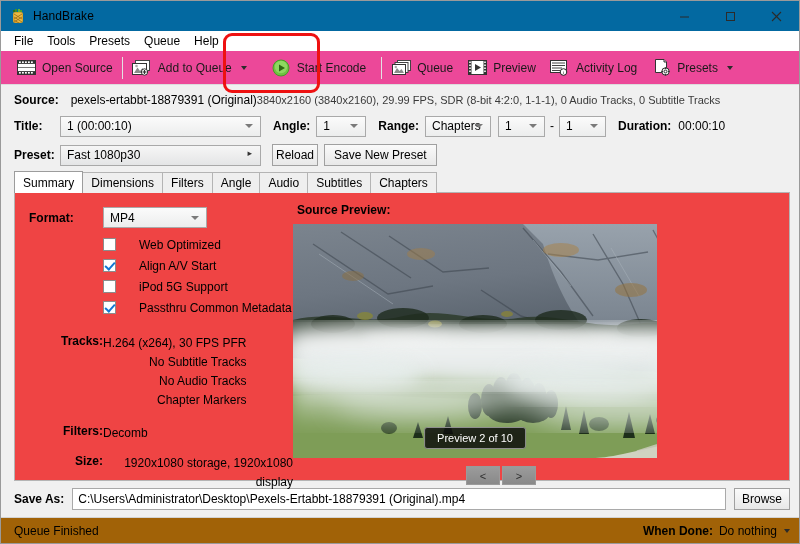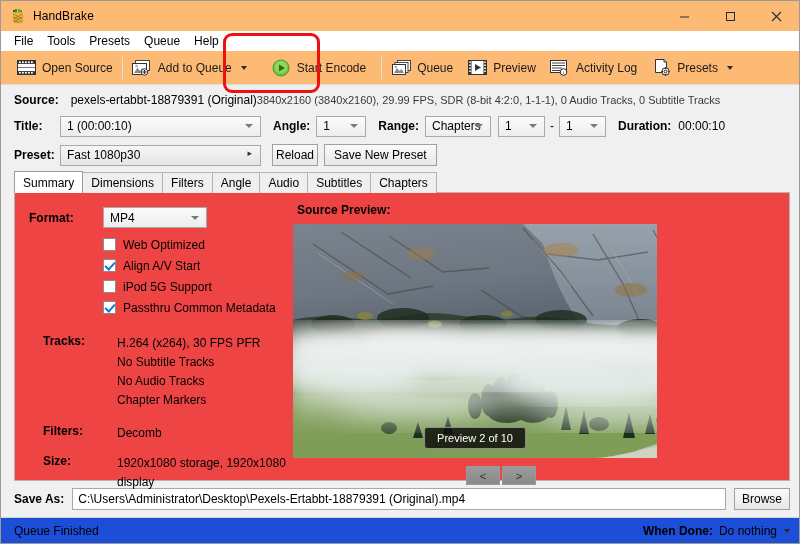--- a/index.html
+++ b/index.html
@@ -17,21 +17,21 @@
     width: 800px; height: 544px;
     background: #f0f0f0;
     border: 1px solid #9a9a9a;
     display: flex;
     flex-direction: column;
   }
 
   
   .titlebar {
     height: 30px;
-    background: #fdba74;
+    background: #0369a1;
     display: flex;
     align-items: center;
     flex: 0 0 30px;
     position: relative;
   }
   .tb-icon {
     width: 16px; height: 16px;
     margin-left: 9px; margin-right: 7px;
     position: relative;
     flex: 0 0 16px;
@@ -67,21 +67,21 @@
   }
   .menu-item {
     padding: 1px 7px 2px 7px;
     color: #000;
     line-height: 16px;
   }
 
   
   .toolbar {
     height: 34px;
-    background: #fdba74;
+    background: #ec4899;
     border-bottom: 1px solid #dcdcdc;
     display: flex;
     align-items: center;
     padding-left: 8px;
     flex: 0 0 34px;
     position: relative;
   }
   .tool-btn {
     height: 28px;
     display: flex;
@@ -247,21 +247,21 @@
     width: 74px;
     flex: 0 0 74px;
     font-weight: bold;
     font-size: 12px;
   }
   .chk-row {
     display: flex;
     align-items: center;
     padding-left: 88px;
     height: 21px;
-    gap: 7px;
+    gap: 23px;
   }
   .chkbox {
     width: 13px; height: 13px;
     border: 1px solid #8c8c8c;
     background: #fff;
     flex: 0 0 13px;
     position: relative;
   }
   .chkbox.on::after {
     content: "";
@@ -269,22 +269,23 @@
     left: 3px; top: 0px;
     width: 4px; height: 8px;
     border: solid #1277d4;
     border-width: 0 2px 2px 0;
     transform: rotate(42deg);
   }
   .chk-lbl { font-size: 12px; }
 
   .info-block {
     display: flex;
-    padding-left: 28px;
+    padding-left: 14px;
     margin-top: 2px;
+    text-align: right;
   }
   .info-lbl {
     width: 74px; flex: 0 0 74px;
     font-weight: bold; font-size: 12px;
   }
   .info-vals { font-size: 12px; line-height: 19px; }
 
   
   .prev-title { font-weight: bold; font-size: 12px; padding-left: 4px; }
   .prev-wrap {
@@ -341,21 +342,21 @@
     align-items: center;
     padding-left: 5px;
     overflow: hidden;
     white-space: nowrap;
   }
 
   
   .statusbar {
     flex: 0 0 26px;
     border-top: 1px solid #d3d3d3;
-    background: #1d4ed8;
+    background: #a16207;
     display: flex;
     align-items: center;
     padding: 0 9px 0 13px;
     justify-content: space-between;
     font-size: 12px;
   }
   .status-right { display: flex; align-items: center; gap: 6px; }
   .wd-val { display: flex; align-items: center; gap: 4px; }
 </style>
 </head>

